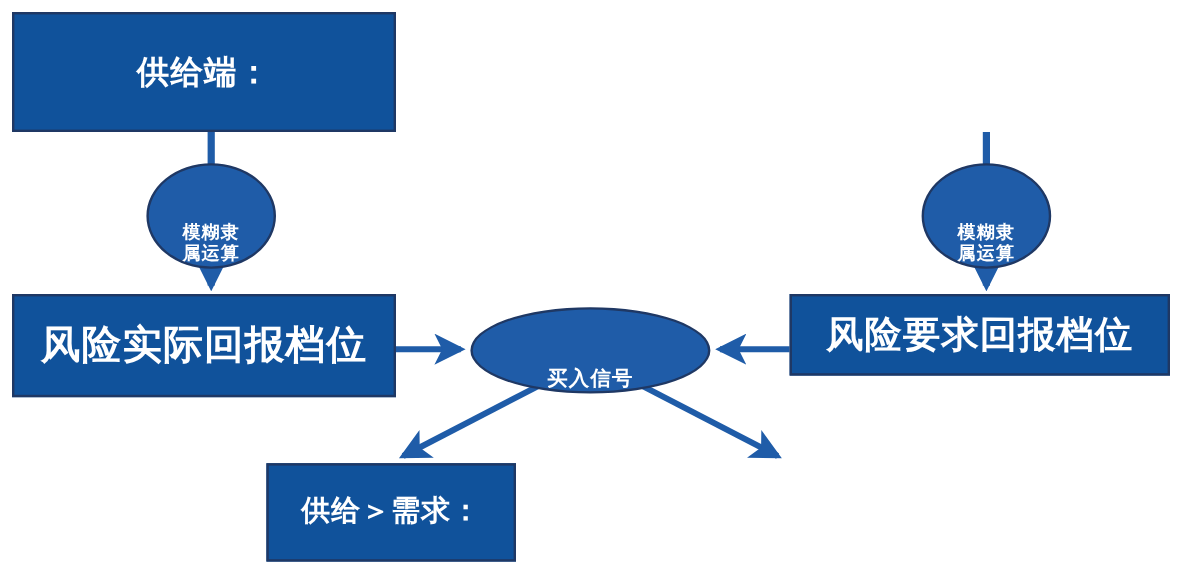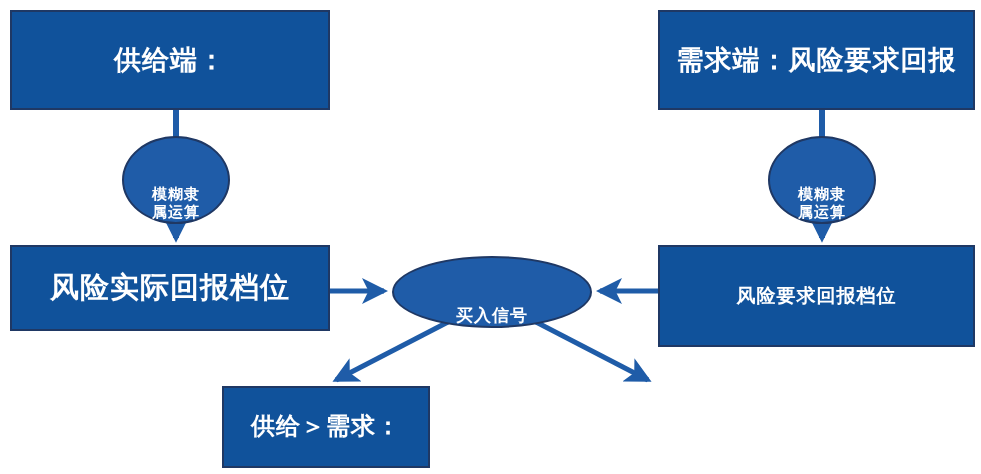--- a/index.html
+++ b/index.html
@@ -62,22 +62,22 @@
 
   
   #box-supply   { left: 10px;  top: 10px;  width: 320px; height: 100px; font-size: 27px; }
   #box-demand   { left: 658px; top: 10px;  width: 317px; height: 100px; font-size: 27px; }
 
   
   #ell-fuzzy-left  { left: 122px; top: 136px; width: 108px; height: 88px; font-size: 15px; }
   #ell-fuzzy-right { left: 768px; top: 136px; width: 108px; height: 88px; font-size: 15px; }
 
   
-  #box-supply-grade { left: 10px;  top: 245px; width: 320px; height: 86px; font-size: 29px; }
-  #box-demand-grade { left: 658px; top: 245px; width: 317px; height: 102px; font-size: 19px; }
+  #box-supply-grade { left: 10px;  top: 245px; width: 320px; height: 86px; font-size: 33px; }
+  #box-demand-grade { left: 658px; top: 245px; width: 317px; height: 68px; font-size: 31px; }
 
   
   #ell-confirm { left: 392px; top: 256px; width: 200px; height: 72px; font-size: 17px; }
 
   
   #box-buy  { left: 222px; top: 386px; width: 208px; height: 82px; font-size: 24px; }
   #box-sell { left: 548px; top: 386px; width: 208px; height: 82px; font-size: 24px; }
 </style>
 </head>
 <body>
@@ -105,24 +105,20 @@
 
     <line x1="448" y1="322" x2="336" y2="380" stroke="#1F5CA8" stroke-width="5" marker-end="url(#arrowhead)"></line>
 
     <line x1="536" y1="322" x2="648" y2="380" stroke="#1F5CA8" stroke-width="5" marker-end="url(#arrowhead)"></line>
   </svg>
 
   <div class="node-box" id="box-supply">
     <span class="line-1">供给端：</span>
   </div>
 
-  <div class="node-box" id="box-demand">
-    <span class="line-1">需求端：</span>
-    <span class="line-2">风险要求回报</span>
-  </div>
 
   <div class="node-ellipse" id="ell-fuzzy-left">
     <span class="line-1">模糊隶</span>
     <span class="line-2">属运算</span>
   </div>
 
   <div class="node-ellipse" id="ell-fuzzy-right">
     <span class="line-1">模糊隶</span>
     <span class="line-2">属运算</span>
   </div>

